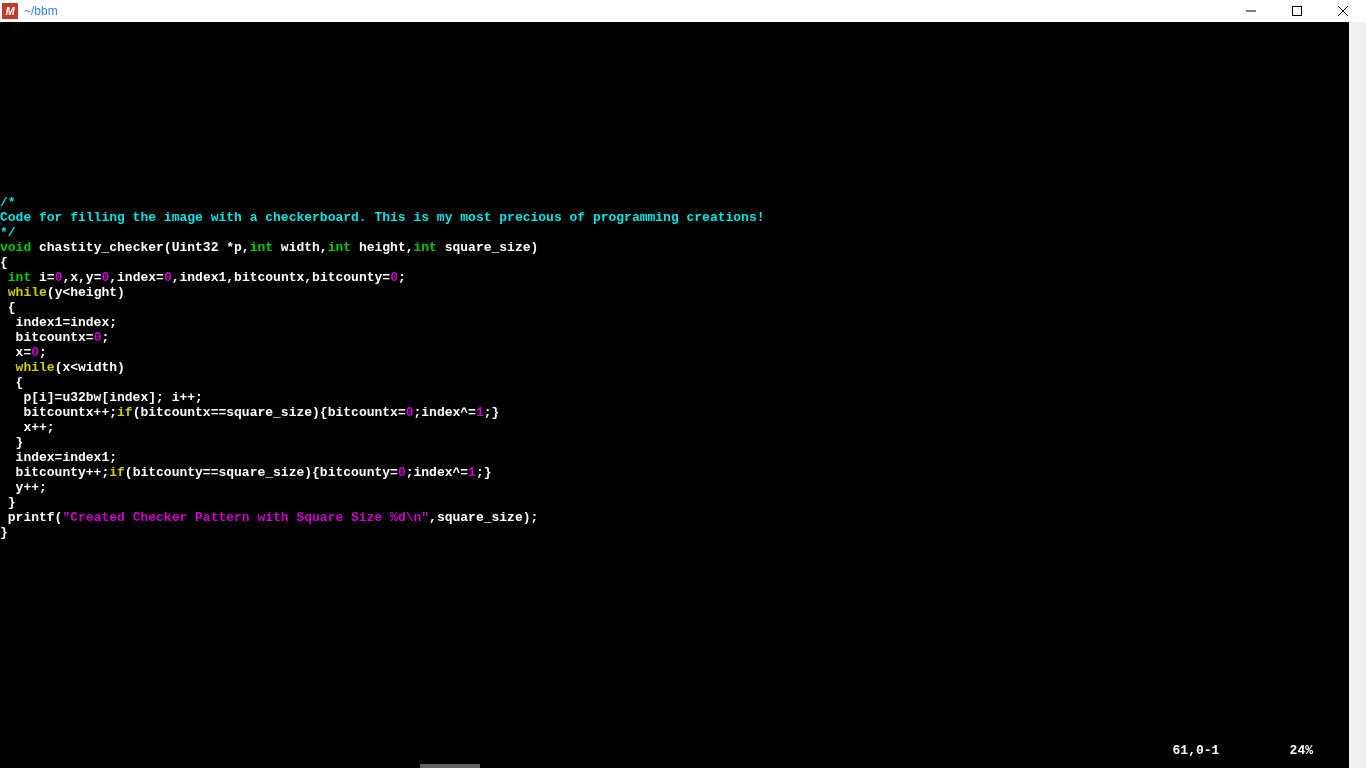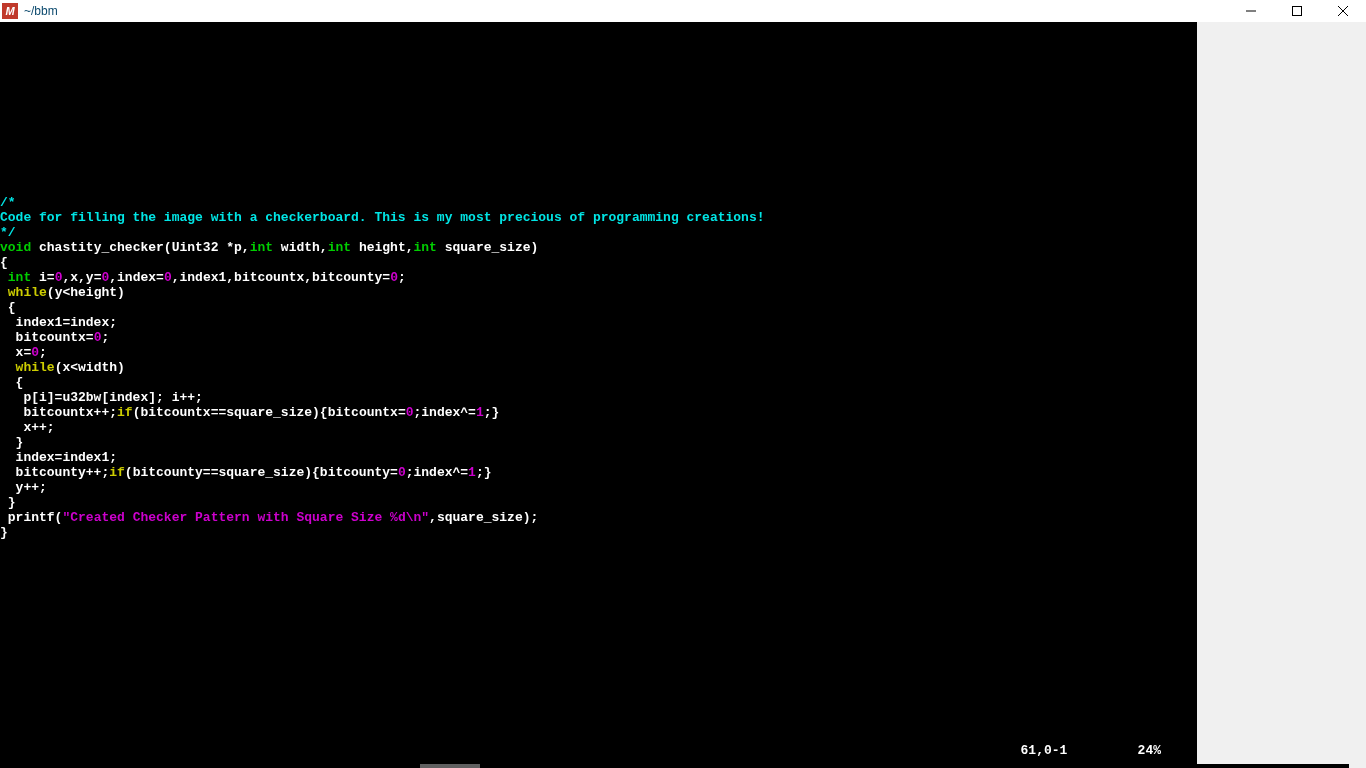--- a/index.html
+++ b/index.html
@@ -16,30 +16,30 @@
     .titlebar-left { display: flex; align-items: center; gap: 6px; }
     .app-icon {
       width: 16px; height: 16px;
       background: #c0392b;
       color: #fff;
       font-weight: bold;
       font-size: 11px;
       display: flex; align-items: center; justify-content: center;
       font-style: italic;
     }
-    .title-text { color: #0c4a6e; }
+    .title-text { color: #3b82f6; }
     .win-controls { display: flex; }
     .win-btn {
       width: 46px; height: 22px;
       display: flex; align-items: center; justify-content: center;
       color: #000;
     }
     .win-btn svg { width: 10px; height: 10px; }
     .content {
-      width: 1197px;
+      width: 1349px;
       height: 746px;
       background: #000000;
       position: relative;
       font-family: "Consolas", "Courier New", monospace;
       font-size: 13px;
       font-weight: bold;
       line-height: 15px;
     }
     .scrollbar-h {
       position: absolute;

